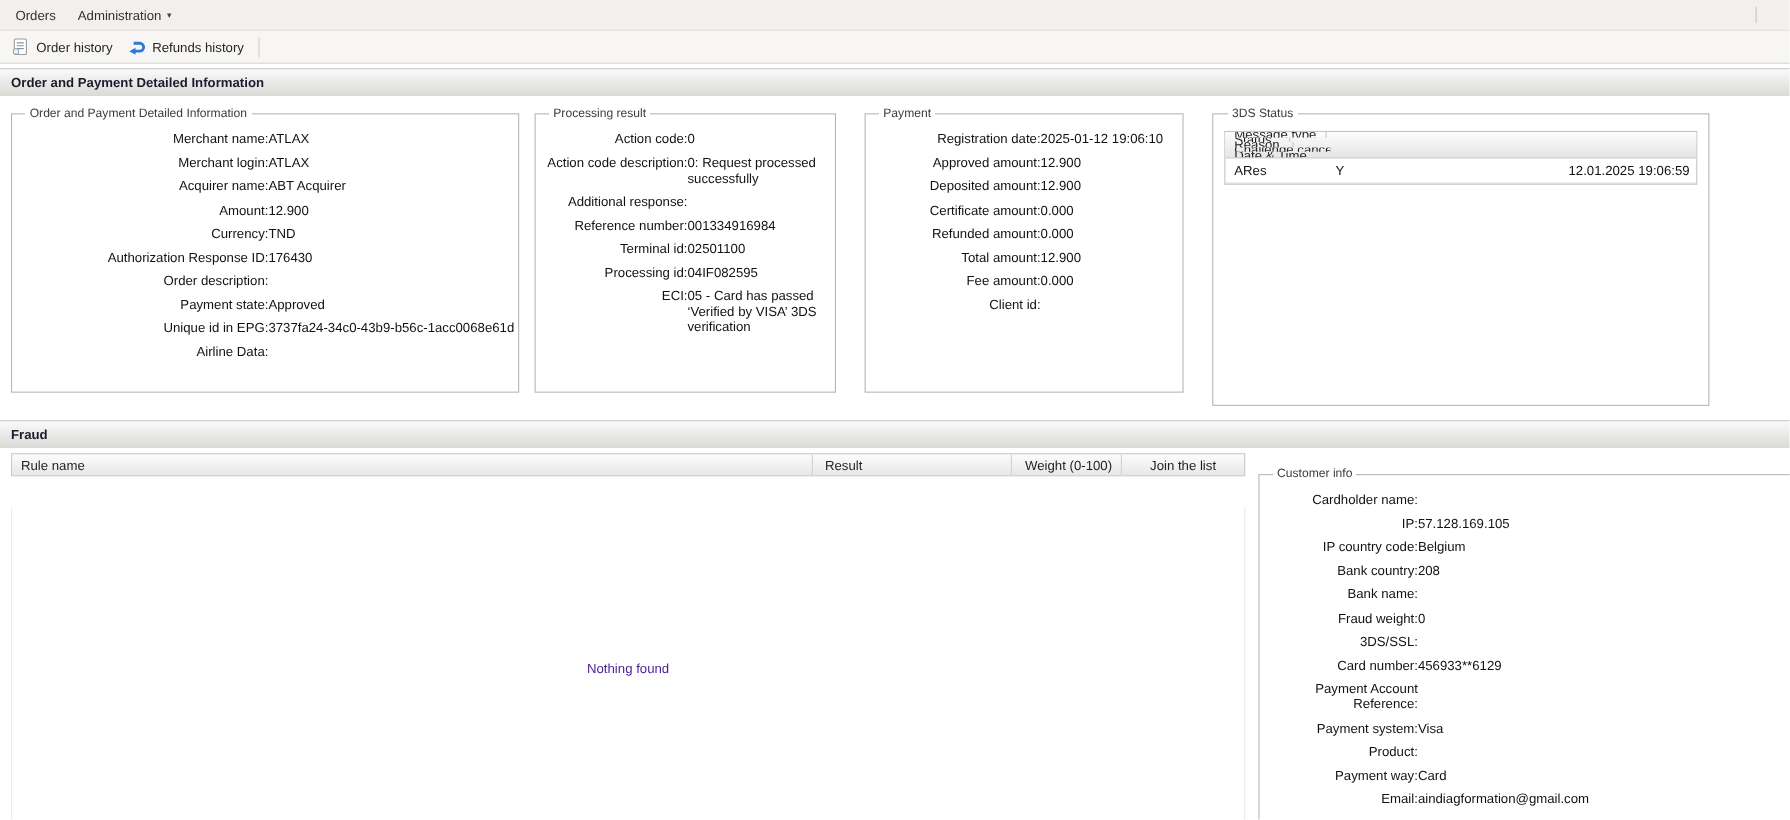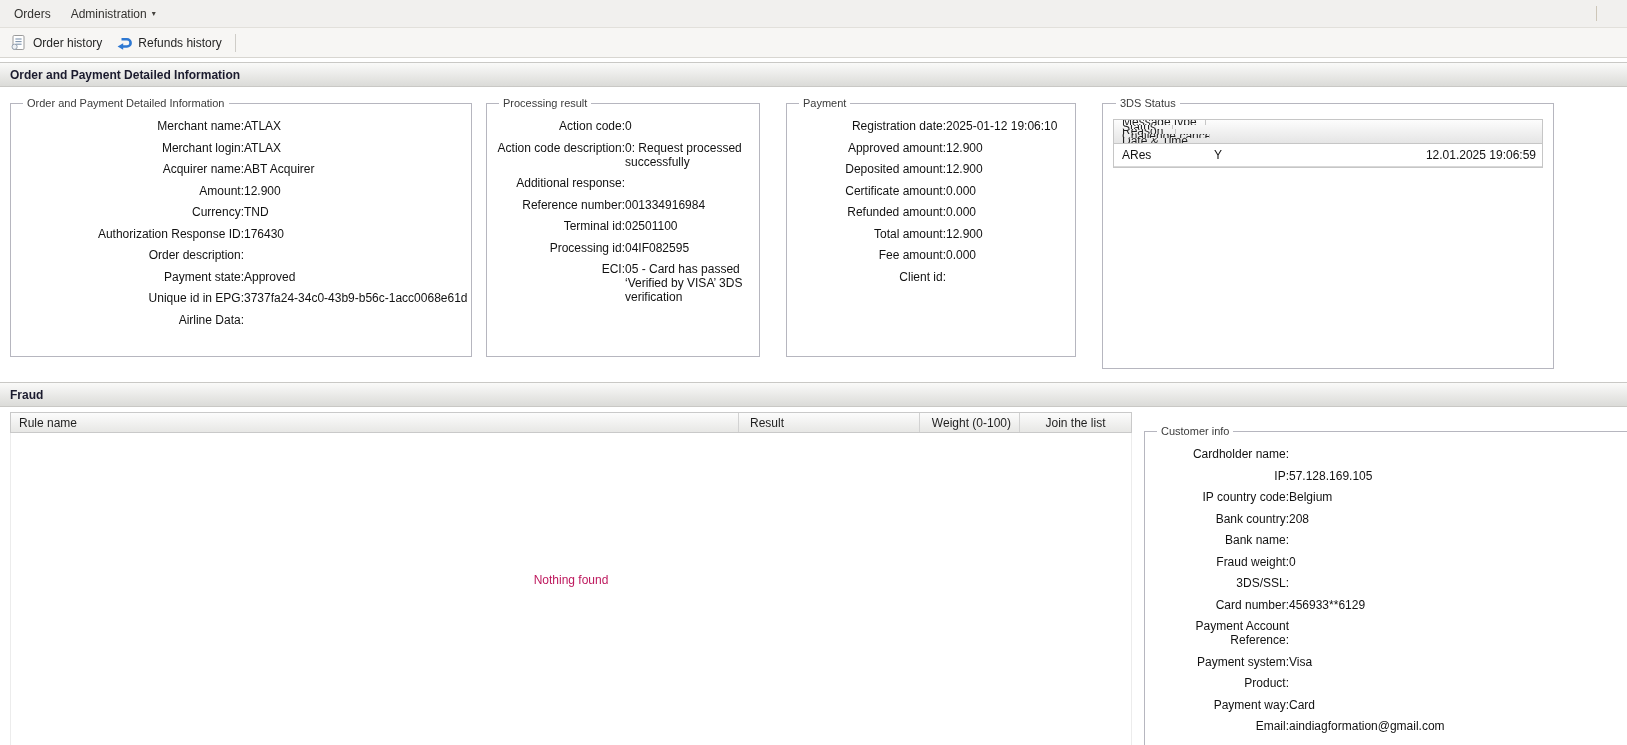--- a/index.html
+++ b/index.html
@@ -60,21 +60,21 @@
   .fraud-head{display:flex;height:21px;background:linear-gradient(#fcfcfc,#e7e7e5);
     border:1px solid #c9c9c9;box-sizing:border-box;}
   .fraud-head .fh{display:flex;align-items:center;box-sizing:border-box;height:100%;
     border-left:1px solid #d2d2d2;white-space:nowrap;overflow:hidden;color:#1f1f1f;}
   .fraud-head .fh:first-child{border-left:none;}
   .fh-rule{flex:1;padding-left:8px;}
   .fh-result{width:181px;padding-left:11px;}
   .fh-weight{width:100px;justify-content:flex-end;padding-right:8px;}
   .fh-join{width:112px;justify-content:center;}
   .fraud-body{height:316px;border-left:1px solid #ececec;border-right:1px solid #ececec;}
-  .nothing{text-align:center;padding-top:140px;color:#be185d;}
+  .nothing{text-align:center;padding-top:140px;color:#4c1d95;margin-top:28px;}
   #fs-customer{left:1144px;top:18px;width:520px;height:400px;}
   #fs-customer .lbl{width:135px;}
   #fs-customer .val{white-space:nowrap;}
 </style>
 </head>
 <body>
 
 <div class="menubar">
   <div class="menu-item">
     <span>Orders</span>

